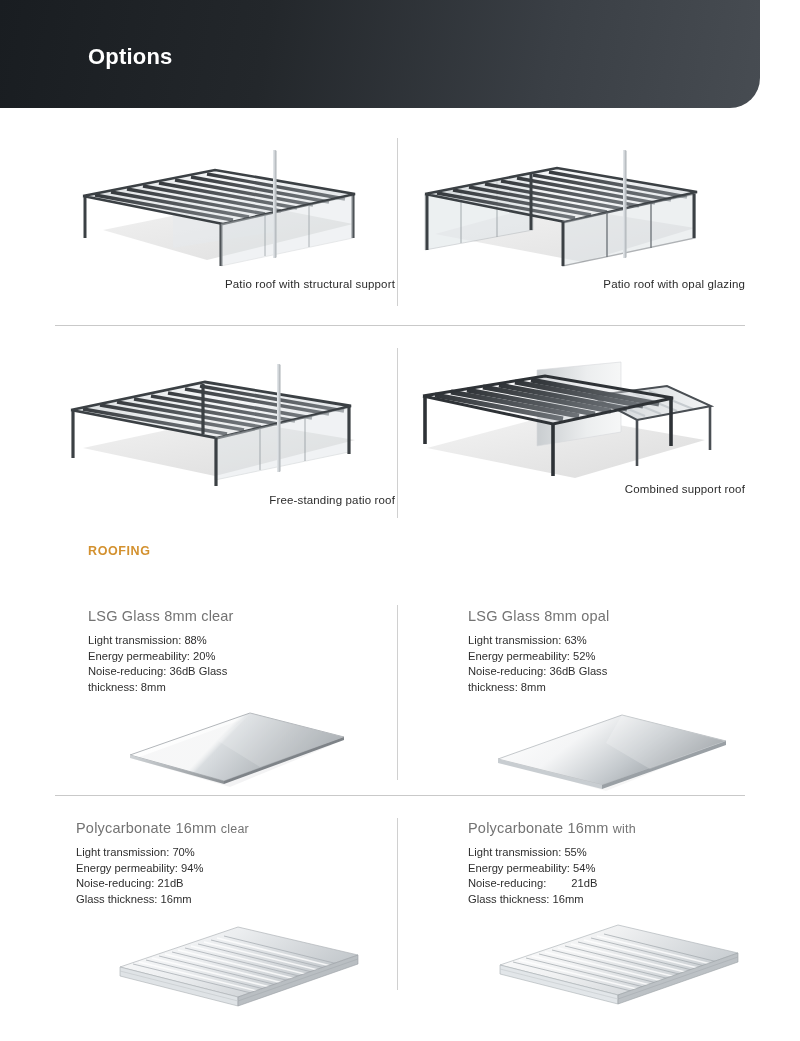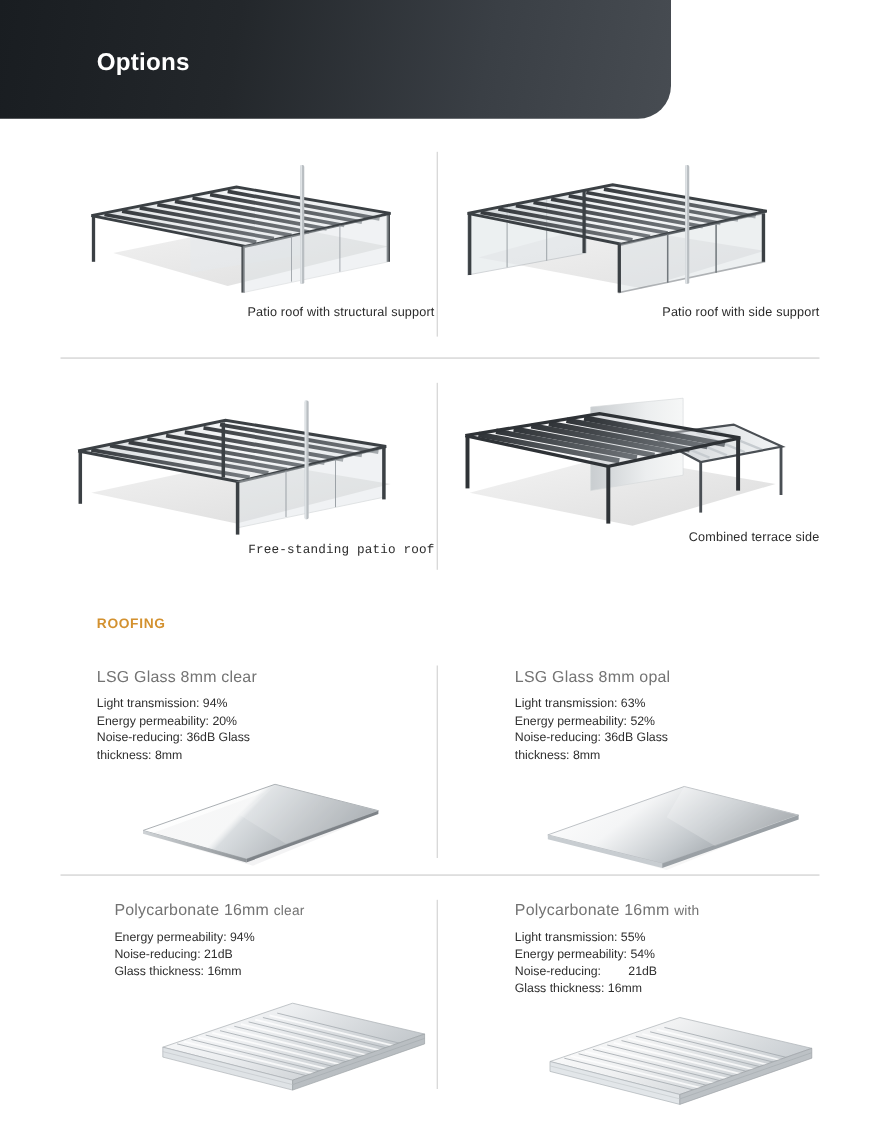--- a/index.html
+++ b/index.html
@@ -12,21 +12,21 @@
     color: #2b2b2b;
     overflow: hidden;
     position: relative;
   }
 
   
   .header {
     position: absolute;
     left: 0;
     top: 0;
-    width: 610px;
+    width: 760px;
     height: 108px;
     background: linear-gradient(100deg, #191d21 0%, #23272b 35%, #3a3f45 72%, #474c52 100%);
     border-bottom-right-radius: 30px;
   }
   .header-title {
     position: absolute;
     left: 88px;
     top: 44px;
     font-size: 22px;
     font-weight: bold;
@@ -205,31 +205,31 @@
         <g stroke="#3b4044" stroke-width="3">
           <line x1="22" y1="56" x2="22" y2="112"></line>
           <line x1="126" y1="35" x2="126" y2="92"></line>
           <line x1="158" y1="84" x2="158" y2="128"></line>
           <line x1="289" y1="56" x2="289" y2="100"></line>
         </g>
         <rect x="218" y="12" width="3.6" height="108" rx="1.5" fill="#b9bec2"></rect>
         <rect x="218" y="12" width="1.6" height="108" fill="#dfe3e6"></rect>
       </svg>
     </div>
-    <div class="opt-caption">Patio roof with side support</div>
+    <div class="opt-caption">Patio roof with opal glazing</div>
   </div>
 </div>
 
 <div class="hrule" style="top:325px;"></div>
 
 <div class="opt-row" style="top:348px;">
 
   <div class="vrule" style="left:397px; top:0px; height:170px;"></div>
 
-  <div class="opt-cell" style="left:55px; top:0;font-family:Liberation Mono, monospace;">
+  <div class="opt-cell" style="left:55px; top:0;">
     <div class="opt-img" style="height:150px;">
       <svg width="340" height="150" viewBox="0 0 340 150">
         <defs>
           <linearGradient id="gFloor3" x1="0" y1="0" x2="1" y2="1">
             <stop offset="0%" stop-color="#f2f2f2"></stop>
               <stop offset="100%" stop-color="#dcdcdc"></stop>
           </linearGradient>
           <linearGradient id="gGlass3" x1="0" y1="0" x2="1" y2="0">
             <stop offset="0%" stop-color="#ccd1d4" stop-opacity="0.75"></stop>
             <stop offset="55%" stop-color="#eef1f3" stop-opacity="0.55"></stop>
@@ -326,32 +326,32 @@
           <line x1="20" y1="48" x2="20" y2="96"></line>
           <line x1="148" y1="76" x2="148" y2="128"></line>
           <line x1="266" y1="50" x2="266" y2="98"></line>
         </g>
         <g stroke="#4a4f54" stroke-width="2.6">
           <line x1="232" y1="72" x2="232" y2="118"></line>
           <line x1="305" y1="58" x2="305" y2="102"></line>
         </g>
       </svg>
     </div>
-    <div class="opt-caption" style="margin-top:-10px;">Combined terrace side</div>
-  </div>
-</div>
-
-<div class="section-label" style="top:560px;">ROOFING</div>
+    <div class="opt-caption" style="margin-top:-10px;">Combined support roof</div>
+  </div>
+</div>
+
+<div class="section-label" style="top:544px;">ROOFING</div>
 
 <div class="vrule" style="left:397px; top:605px; height:175px;"></div>
 
 <div class="mat-cell" style="left:88px; top:608px;">
   <div class="mat-title">LSG Glass 8mm clear</div>
   <div class="mat-spec">
-    <div>Light transmission: 94%</div>
+    <div>Light transmission: 88%</div>
     <div>Energy permeability: 20%</div>
     <div>Noise-reducing: 36dB Glass</div>
     <div>thickness: 8mm</div>
   </div>
   <div class="mat-sample" style="margin-top:6px; margin-left:12px;">
     <svg width="310" height="105" viewBox="0 0 310 105">
       <defs>
         <linearGradient id="gPane1" x1="0" y1="0" x2="1" y2="0.3">
           <stop offset="0%" stop-color="#ffffff" stop-opacity="0.2"></stop>
           <stop offset="48%" stop-color="#f8f9f9" stop-opacity="0.65"></stop>
@@ -401,26 +401,27 @@
       <polygon points="122,84 246,40 246,44 122,88" fill="#9aa0a5"></polygon>
       <polygon points="142,14 246,40 170,68 126,42" fill="#ffffff" opacity="0.22"></polygon>
     </svg>
   </div>
 </div>
 
 <div class="hrule" style="top:795px;"></div>
 
 <div class="vrule" style="left:397px; top:818px; height:172px;"></div>
 
-<div class="mat-cell" style="left:104px; top:820px;">
+<div class="mat-cell" style="left:76px; top:820px;">
   <div class="mat-title">
     <span>Polycarbonate  16mm</span>
     <span class="light">clear</span>
   </div>
   <div class="mat-spec">
+    <div>Light transmission: 70%</div>
     <div>Energy permeability: 94%</div>
     <div>Noise-reducing: 21dB</div>
     <div>Glass thickness: 16mm</div>
   </div>
   <div class="mat-sample" style="margin-top:6px; margin-left:30px;">
     <svg width="290" height="105" viewBox="0 0 290 105">
       <defs>
         <linearGradient id="gPc1" x1="0" y1="0" x2="1" y2="0.4">
           <stop offset="0%" stop-color="#fdfdfd"></stop>
           <stop offset="45%" stop-color="#eceef0"></stop>

